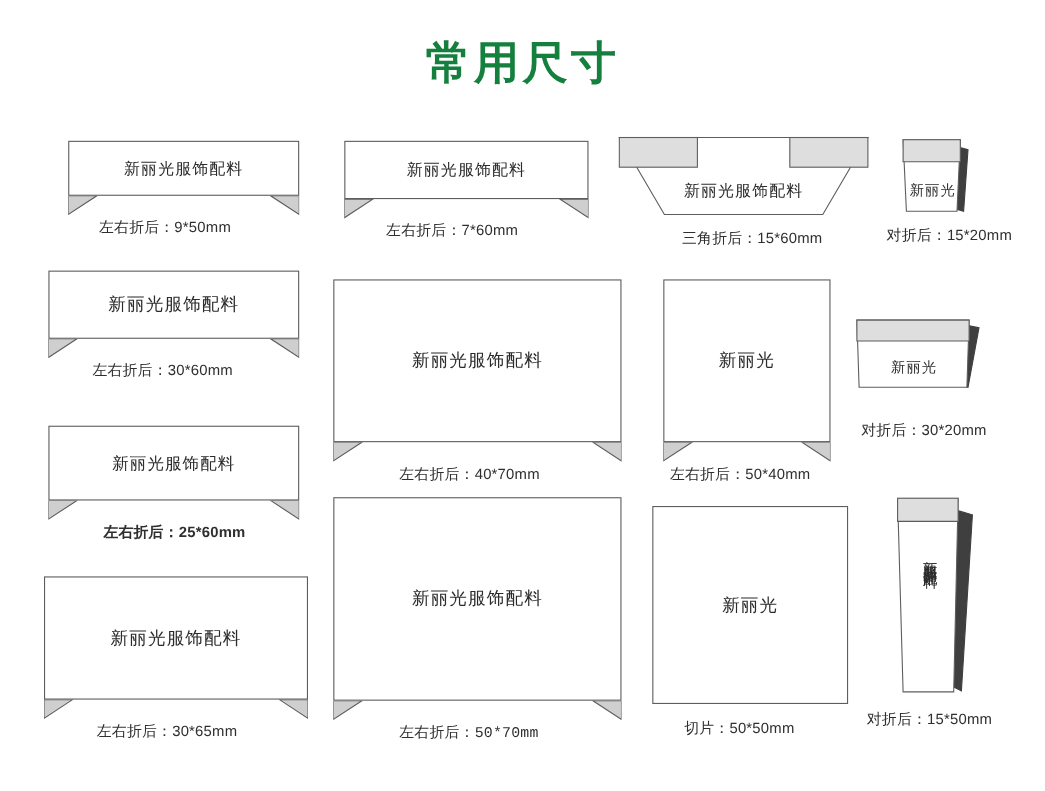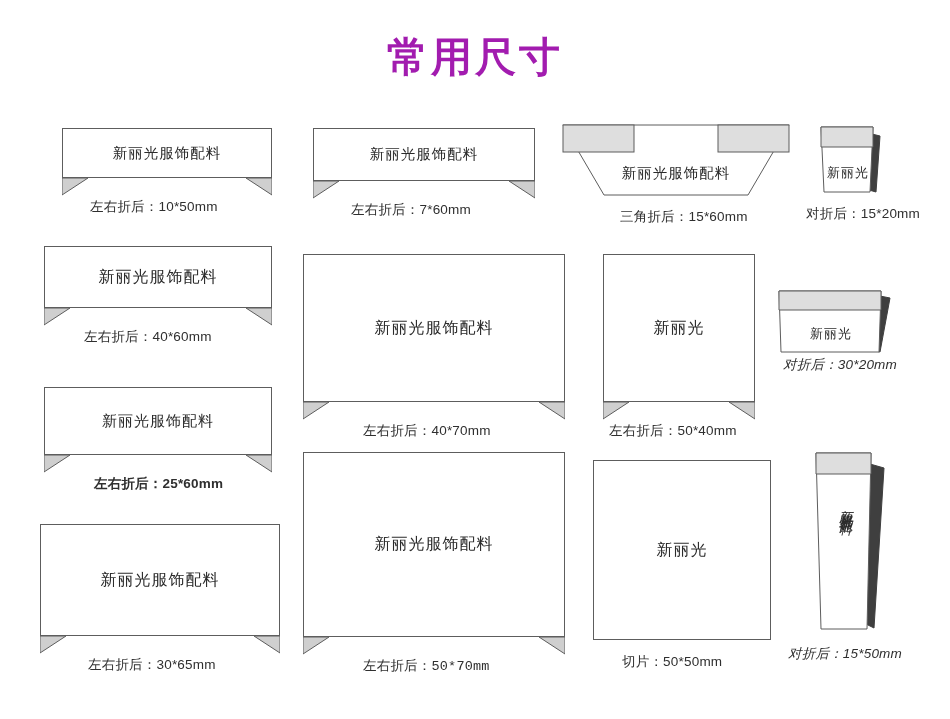--- a/index.html
+++ b/index.html
@@ -18,21 +18,21 @@
 
   #page-title {
     position: absolute;
     left: 0;
     top: 30px;
     width: 950px;
     text-align: center;
     font-size: 41px;
     font-weight: bold;
     letter-spacing: 3px;
-    color: #a21caf;
+    color: #15803d;
   }
 
   
   .item {
     position: absolute;
   }
   .caption {
     position: absolute;
     white-space: nowrap;
     font-size: 13.5px;
@@ -101,21 +101,21 @@
   <div class="tri-wrap" style="left:0px; top:50px;">
     <svg width="27" height="18" viewBox="0 0 27 18">
         <polygon points="0,0 26,0 0,17" fill="#cfcfcf" stroke="#5d5d5d" stroke-width="1"></polygon>
       </svg>
   </div>
   <div class="tri-wrap" style="left:183px; top:50px;">
     <svg width="27" height="18" viewBox="0 0 27 18">
         <polygon points="1,0 27,0 27,17" fill="#cfcfcf" stroke="#5d5d5d" stroke-width="1"></polygon>
       </svg>
   </div>
-  <div class="caption" style="left:28px; top:70px;">左右折后：10*50mm</div>
+  <div class="caption" style="left:28px; top:70px;">左右折后：9*50mm</div>
 </div>
 
 <div class="item" style="left:313px; top:128px; width:222px; height:100px;">
   <div class="fold-box" style="left:0; top:0; width:222px; height:53px;">
     <div class="fold-label">新丽光服饰配料</div>
   </div>
   <div class="tri-wrap" style="left:0px; top:53px;">
     <svg width="27" height="18" viewBox="0 0 27 18">
         <polygon points="0,0 26,0 0,17" fill="#cfcfcf" stroke="#5d5d5d" stroke-width="1"></polygon>
       </svg>
@@ -159,21 +159,21 @@
   <div class="tri-wrap" style="left:0px; top:62px;">
     <svg width="27" height="18" viewBox="0 0 27 18">
         <polygon points="0,0 26,0 0,17" fill="#cfcfcf" stroke="#5d5d5d" stroke-width="1"></polygon>
       </svg>
   </div>
   <div class="tri-wrap" style="left:201px; top:62px;">
     <svg width="27" height="18" viewBox="0 0 27 18">
         <polygon points="1,0 27,0 27,17" fill="#cfcfcf" stroke="#5d5d5d" stroke-width="1"></polygon>
       </svg>
   </div>
-  <div class="caption" style="left:40px; top:82px;">左右折后：40*60mm</div>
+  <div class="caption" style="left:40px; top:82px;">左右折后：30*60mm</div>
 </div>
 
 <div class="item" style="left:303px; top:254px; width:262px; height:180px;">
   <div class="fold-box" style="left:0; top:0; width:262px; height:148px;">
     <div class="fold-label" style="font-size:16px;">新丽光服饰配料</div>
   </div>
   <div class="tri-wrap" style="left:0px; top:148px;">
     <svg width="27" height="18" viewBox="0 0 27 18">
         <polygon points="0,0 26,0 0,17" fill="#cfcfcf" stroke="#5d5d5d" stroke-width="1"></polygon>
       </svg>
@@ -205,21 +205,21 @@
 
 <div class="item" style="left:778px; top:290px; width:140px; height:100px;">
   <div class="half-wrap" style="left:0; top:0;">
     <svg width="122" height="70" viewBox="0 0 122 70">
       <polygon points="102,6 112,8 102,62 94,60" fill="#3f3f3f" stroke="#3f3f3f" stroke-width="1"></polygon>
       <polygon points="1,1 103,1 101,62 3,62" fill="#ffffff" stroke="#5d5d5d" stroke-width="1"></polygon>
       <polygon points="1,1 103,1 103,20 1,20" fill="#dedede" stroke="#5d5d5d" stroke-width="1"></polygon>
     </svg>
   </div>
   <div class="half-text" style="left:32px; top:35px;">新丽光</div>
-  <div class="caption" style="left:5px; top:66px;font-style:italic;">对折后：30*20mm</div>
+  <div class="caption" style="left:5px; top:92px;">对折后：30*20mm</div>
 </div>
 
 <div class="item" style="left:44px; top:387px; width:228px; height:110px;">
   <div class="fold-box" style="left:0; top:0; width:228px; height:68px;">
     <div class="fold-label" style="font-size:15px;">新丽光服饰配料</div>
   </div>
   <div class="tri-wrap" style="left:0px; top:68px;">
     <svg width="27" height="18" viewBox="0 0 27 18">
         <polygon points="0,0 26,0 0,17" fill="#cfcfcf" stroke="#5d5d5d" stroke-width="1"></polygon>
       </svg>
@@ -266,21 +266,21 @@
   <div class="caption" style="left:60px; top:205px;font-family:Liberation Mono, monospace;">左右折后：50*70mm</div>
 </div>
 
 <div class="item" style="left:593px; top:460px; width:180px; height:210px;">
   <div class="fold-box" style="left:0; top:0; width:178px; height:180px;">
     <div class="fold-label" style="font-size:16px;">新丽光</div>
   </div>
   <div class="caption" style="left:29px; top:193px;">切片：50*50mm</div>
 </div>
 
-<div class="item" style="left:812px; top:452px; width:130px; height:218px;font-style:italic;">
+<div class="item" style="left:812px; top:452px; width:130px; height:218px;">
   <div class="half-wrap" style="left:0; top:0;">
     <svg width="86" height="186" viewBox="0 0 86 186">
       <polygon points="58,12 72,16 62,176 54,172" fill="#3f3f3f" stroke="#3f3f3f" stroke-width="1"></polygon>
       <polygon points="4,1 59,1 55,177 9,177" fill="#ffffff" stroke="#5d5d5d" stroke-width="1"></polygon>
       <polygon points="4,1 59,1 59,22 4,22" fill="#dedede" stroke="#5d5d5d" stroke-width="1"></polygon>
     </svg>
   </div>
   <div class="half-text vertical" style="left:24px; top:48px;">新丽光服饰配料</div>
   <div class="caption" style="left:-24px; top:193px;">对折后：15*50mm</div>
 </div>

